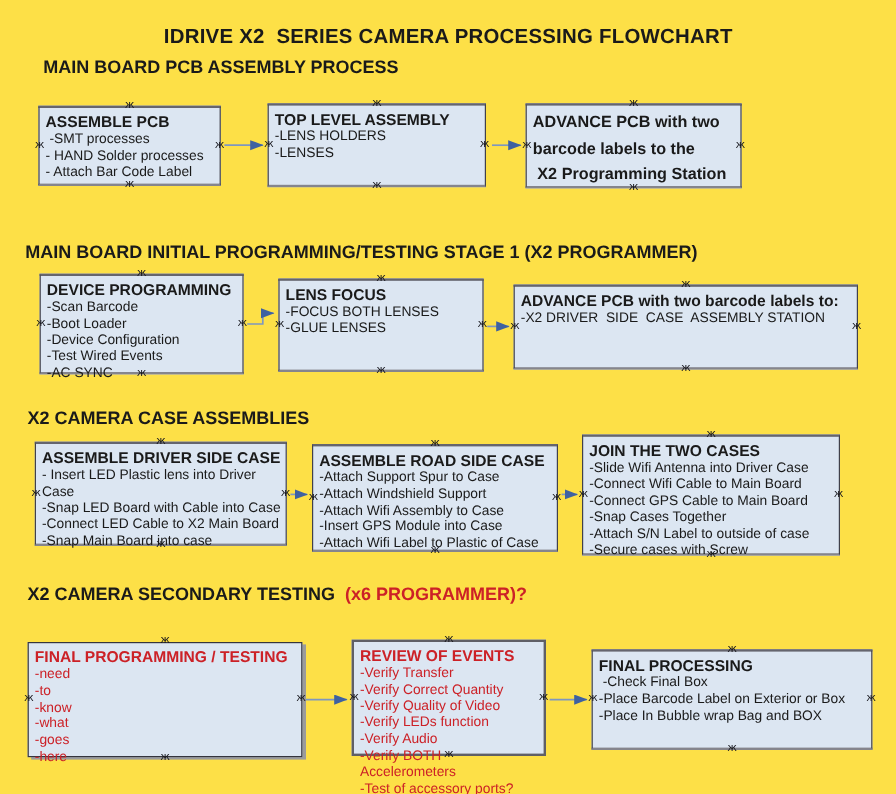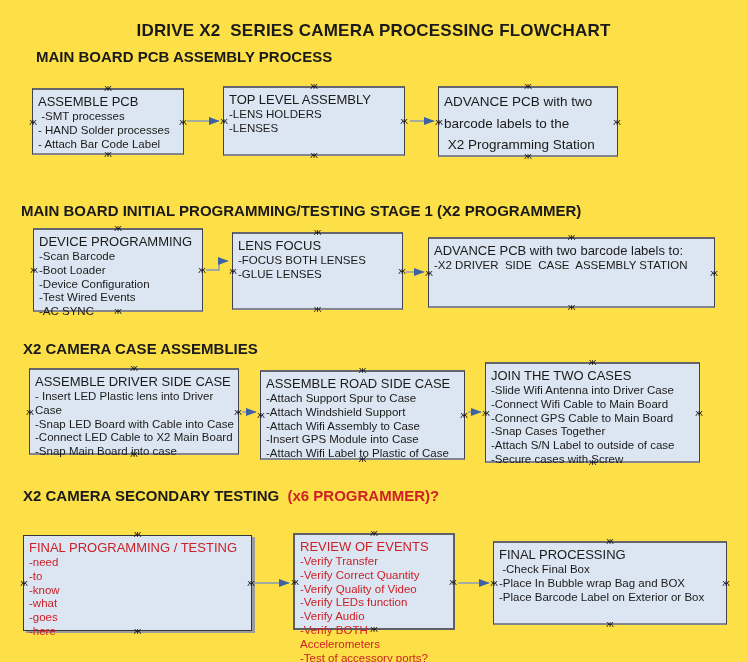--- a/index.html
+++ b/index.html
@@ -15,21 +15,21 @@
     position:absolute;font-size:15px;font-weight:bold;white-space:pre-wrap;
   }
   .sec-head .red{color:#cc2127;text-align:center;}
   .flowbox{
     position:absolute;background:#dce6f2;
     border:1px solid #41414b;border-top:2px solid #65656e;border-bottom:2px solid #85858d;
     padding:3px 4px 0 5px;box-sizing:border-box;overflow:visible;
   }
   .flowbox.thickgray{border:2px solid #5f5f66;}
   .flowbox.shadowed{border:1px solid #35353d;box-shadow:3px 2px 0 #9b9b9b;}
-  .bt{font-size:13px;font-weight:normal;line-height:17px;white-space:pre-wrap;}
+  .bt{font-size:13px;font-weight:bold;line-height:17px;white-space:pre-wrap;}
   .bt.big{font-size:13.5px;line-height:21.5px;}
   .bi{font-size:11.5px;line-height:13.8px;white-space:pre-wrap;}
   .redtext .bt,.redtext .bi{color:#cc2127;}
   .an{
     position:absolute;font-style:normal;font-size:9px;line-height:9px;color:#16161c;
     font-family:"DejaVu Sans",sans-serif;z-index:3;pointer-events:none;
   }
   .an.n{top:-6px;left:50%;transform:translateX(-50%);}
   .an.s{bottom:-6px;left:50%;transform:translateX(-50%);}
   .an.w{left:-4px;top:50%;transform:translateY(-50%);}
@@ -195,17 +195,17 @@
     <div class="bi">-Test of accessory ports?</div>
   </div>
 
   <div class="flowbox" style="left:493px;top:541px;width:234px;height:84px;">
     <i class="an n">ж</i>
       <i class="an s">ж</i>
       <i class="an w">ж</i>
       <i class="an e">ж</i>
     <div class="bt">FINAL PROCESSING</div>
     <div class="bi"> -Check Final Box</div>
+    <div class="bi">-Place Barcode Label on Exterior or Box</div>
     <div class="bi">-Place In Bubble wrap Bag and BOX</div>
-    <div class="bi">-Place Barcode Label on Exterior or Box</div>
   </div>
 
 </div>
 
 </body></html>

